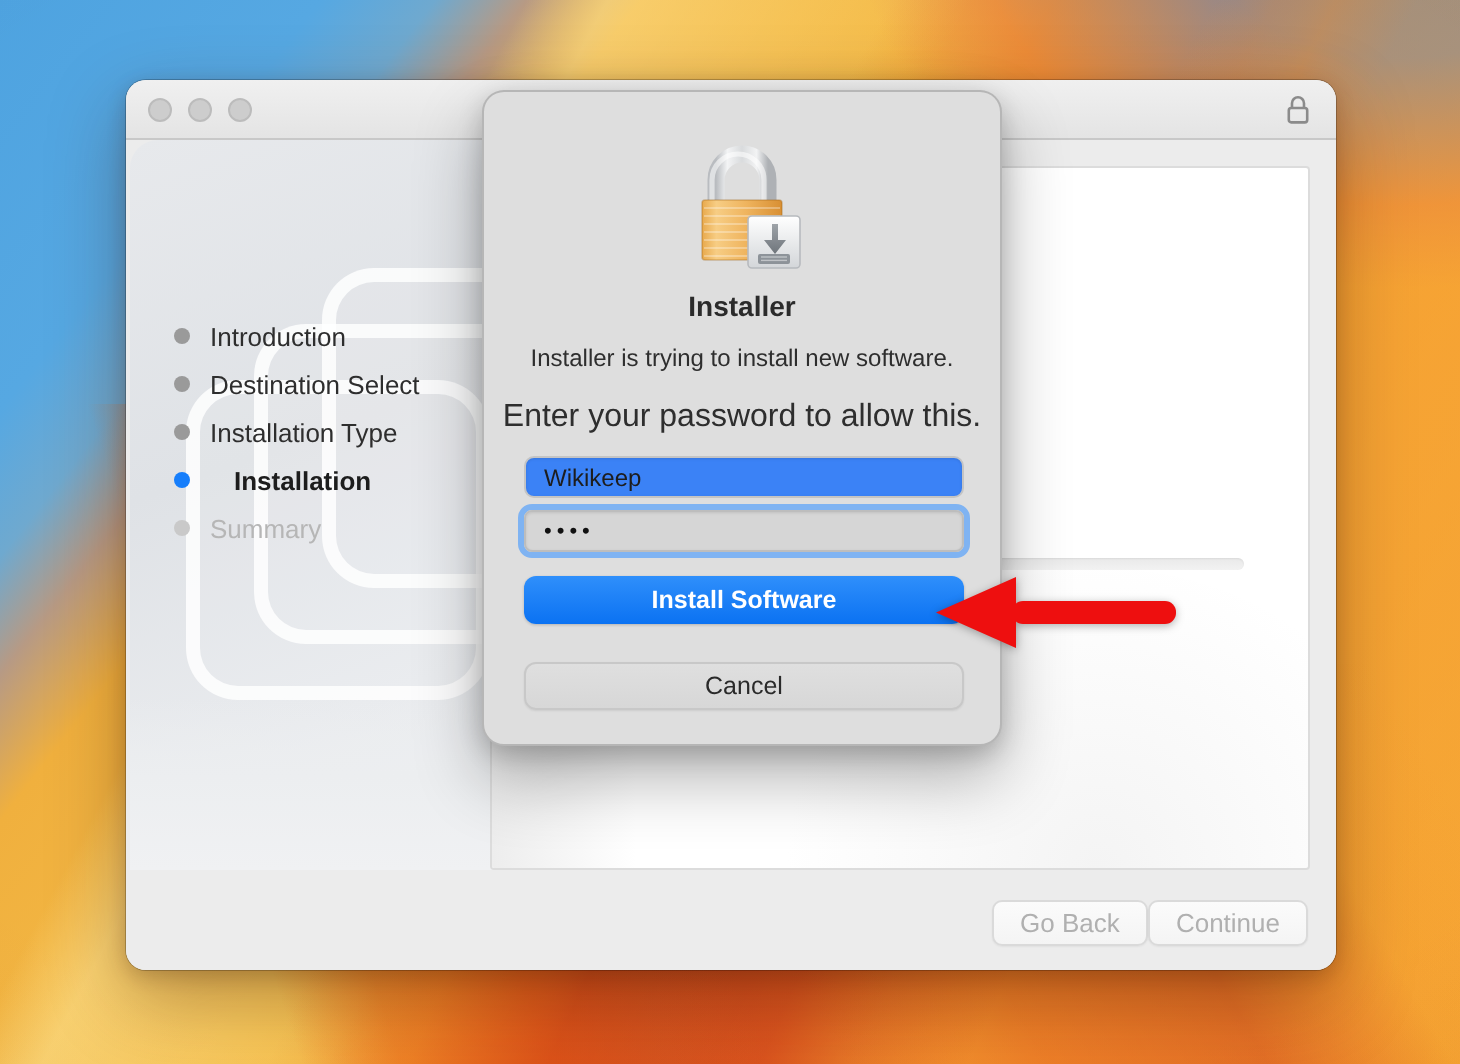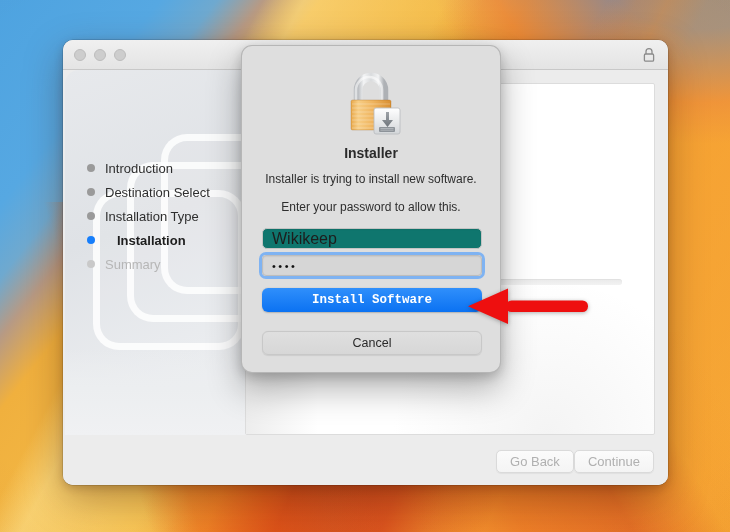--- a/index.html
+++ b/index.html
@@ -293,37 +293,37 @@
     position: absolute;
     left: 0; right: 0; top: 126px;
     text-align: center;
     font-size: 12px;
     color: #2e2e2e;
   }
   #dialog-subtext {
     position: absolute;
     left: 0; right: 0; top: 154px;
     text-align: center;
-    font-size: 12px;
+    font-size: 16px;
     color: #2e2e2e;
   }
 
   .dlg-field {
     position: absolute;
     left: 20px;
     width: 220px;
     height: 21px;
     border-radius: 5px;
-    background: #0f766e;
+    background: #3b82f6;
     border: 0.5px solid #c4c4c4;
     box-shadow: inset 0 0.5px 1.5px rgba(0,0,0,0.10);
     display: flex;
     align-items: center;
     padding: 0 9px;
-    font-size: 16px;
+    font-size: 12px;
     color: #1d1d1d;
   }
   #username-field { top: 182px; }
 
   #password-wrap {
     position: absolute;
     left: 17px; top: 206px;
     width: 226px; height: 27px;
     border-radius: 7px;
     border: 3px solid #7fb3f2;
@@ -354,21 +354,20 @@
     font-size: 12.5px;
     font-family: "Liberation Sans", sans-serif;
     cursor: default;
   }
   #install-button {
     top: 242px;
     background: linear-gradient(#2f8ffb, #0b72f2);
     color: #ffffff;
     font-weight: bold;
     box-shadow: 0 0.5px 1.5px rgba(0,0,0,0.20);
-    font-family: Liberation Mono, monospace;
   }
   #cancel-button {
     top: 285px;
     background: linear-gradient(#dfdfdf, #d7d7d7);
     color: #2a2a2a;
     border: 0.5px solid #c8c8c8;
     box-shadow: 0 0.5px 1px rgba(0,0,0,0.08);
   }
 
   

